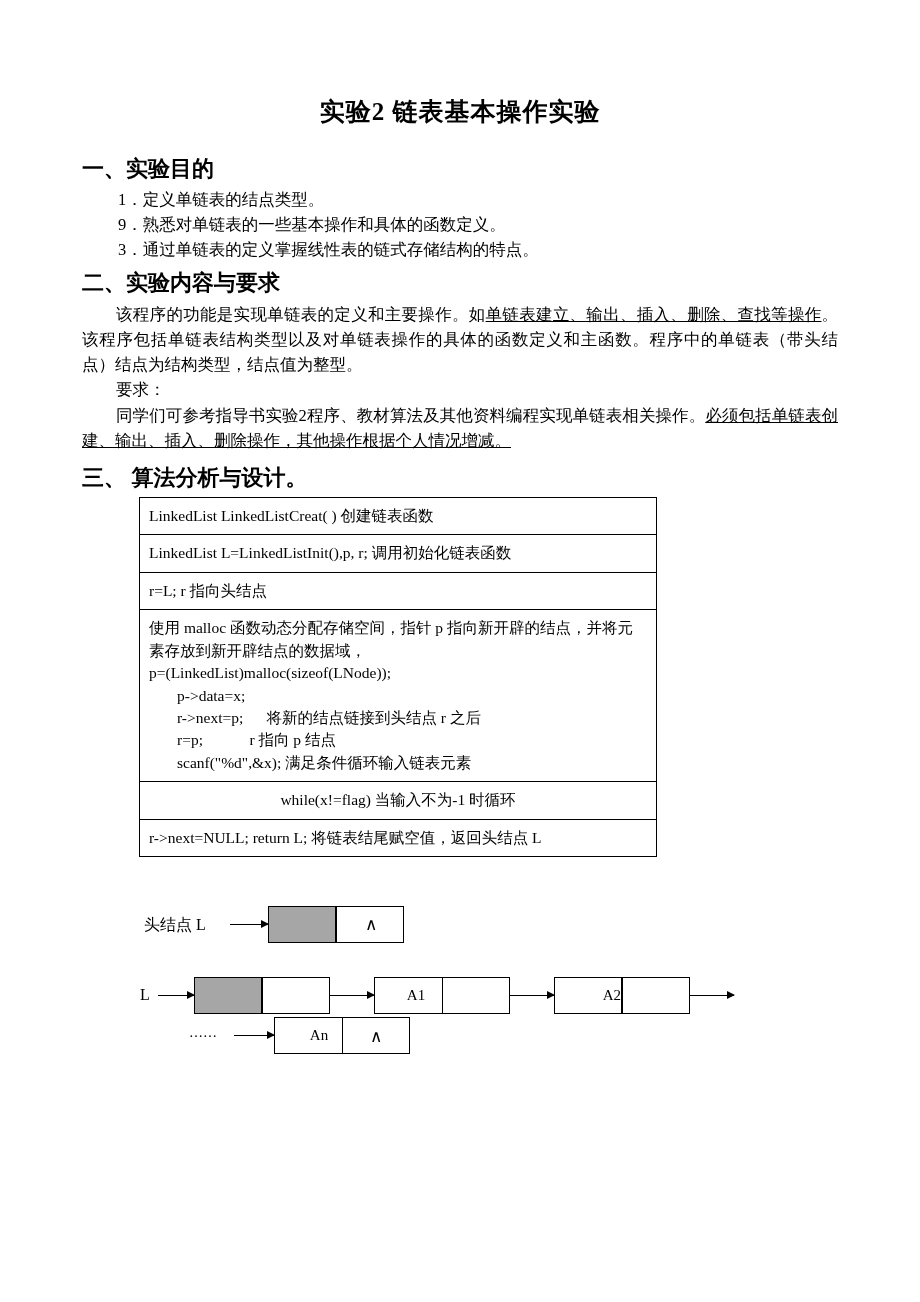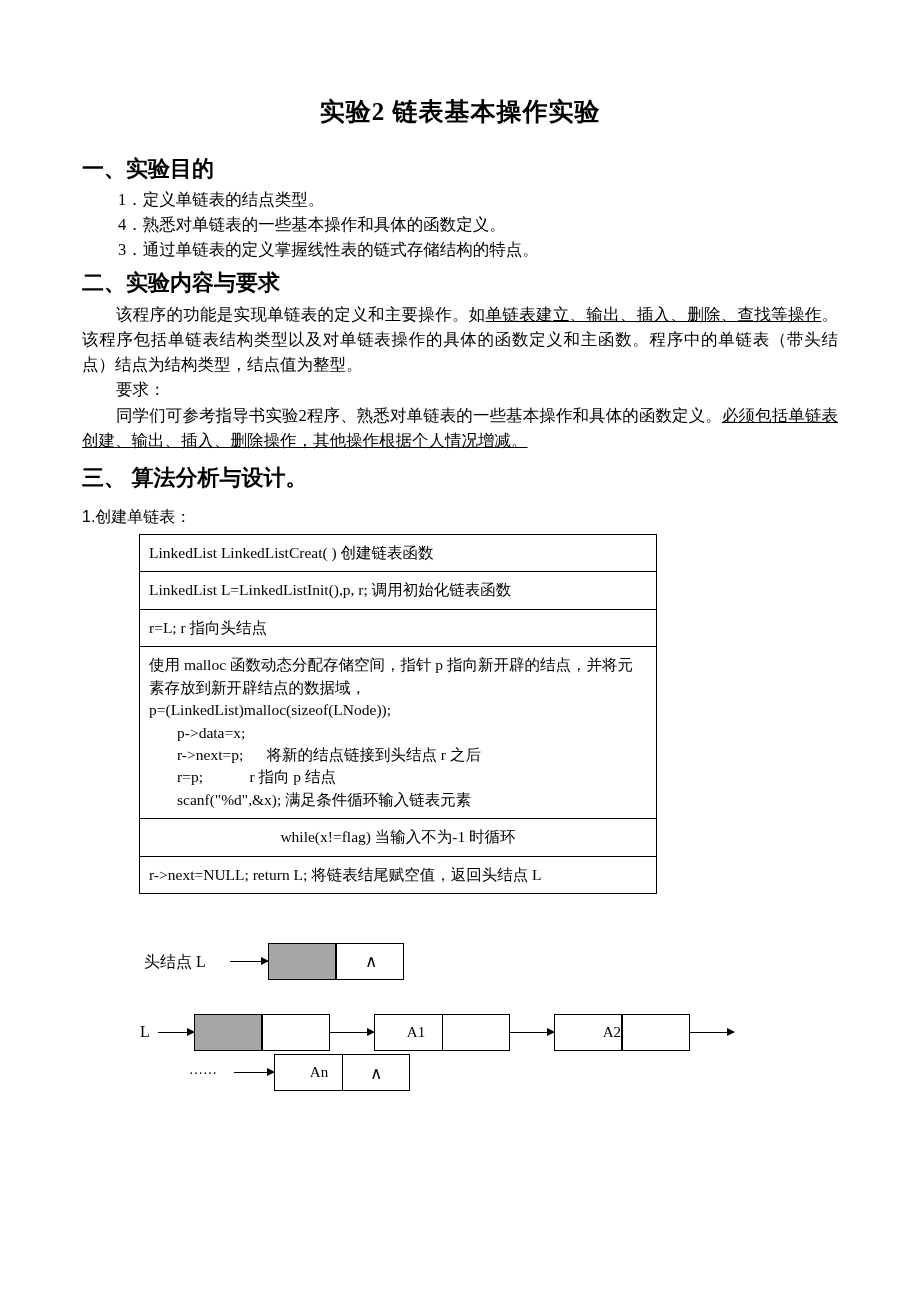--- a/index.html
+++ b/index.html
@@ -129,30 +129,29 @@
 </style>
 </head>
 <body>
 
 <div class="page">
 
   <div class="doc-title">实验2   链表基本操作实验</div>
 
   <div class="h-section">一、实验目的</div>
   <div class="list-line">1．定义单链表的结点类型。</div>
-  <div class="list-line">4．熟悉对单链表的一些基本操作和具体的函数定义。</div>
+  <div class="list-line">9．熟悉对单链表的一些基本操作和具体的函数定义。</div>
   <div class="list-line">3．通过单链表的定义掌握线性表的链式存储结构的特点。</div>
 
   <div class="h-section tight">二、实验内容与要求</div>
   <p class="para indent-2"><span>该程序的功能是实现单链表的定义和主要操作。如</span><span class="b u">单链表建立、输出、插入、删除、查找等操作</span><span>。该程序包括单链表结构类型以及对单链表操作的具体的函数定义和主函数。程序中的单链表（带头结点）结点为结构类型，结点值为整型。</span></p>
   <p class="para indent-2">要求：</p>
-  <p class="para indent-2"><span>同学们可参考指导书实验2程序、熟悉对单链表的一些基本操作和具体的函数定义。</span><span class="u">必须包括单链表创建、输出、插入、删除操作，其他操作根据个人情况增减。</span></p>
+  <p class="para indent-2"><span>同学们可参考指导书实验2程序、教材算法及其他资料编程实现单链表相关操作。</span><span class="u">必须包括单链表创建、输出、插入、删除操作，其他操作根据个人情况增减。</span></p>
 
   <div class="h-section">三、 算法分析与设计。</div>
-  <div class="algo-label">1.创建单链表：</div>
 
   <table class="algo-table">
     <tbody>
         <tr>
       <td>LinkedList LinkedListCreat( )  创建链表函数</td>
     </tr>
     <tr>
       <td>LinkedList L=LinkedListInit(),p, r;  调用初始化链表函数</td>
     </tr>
     <tr>

